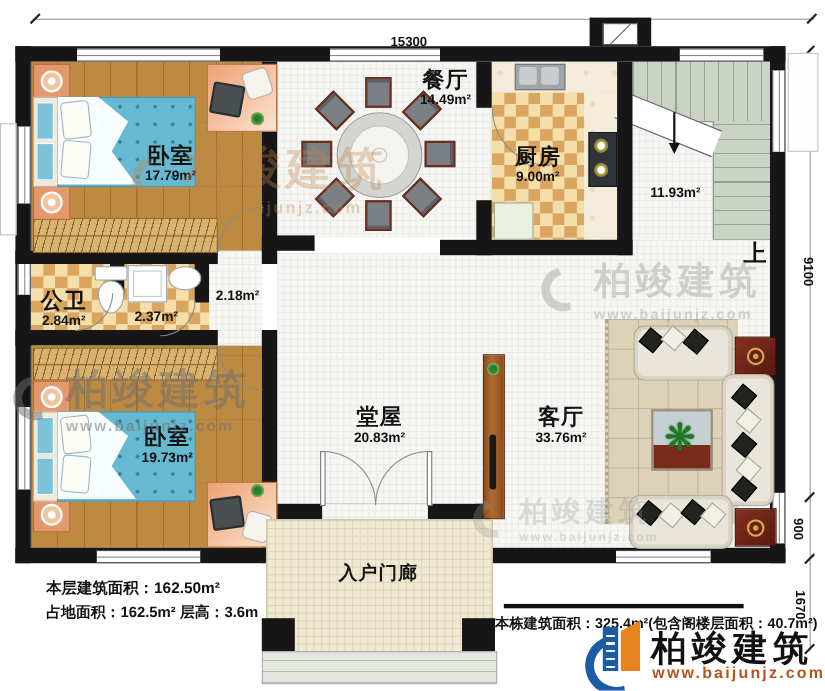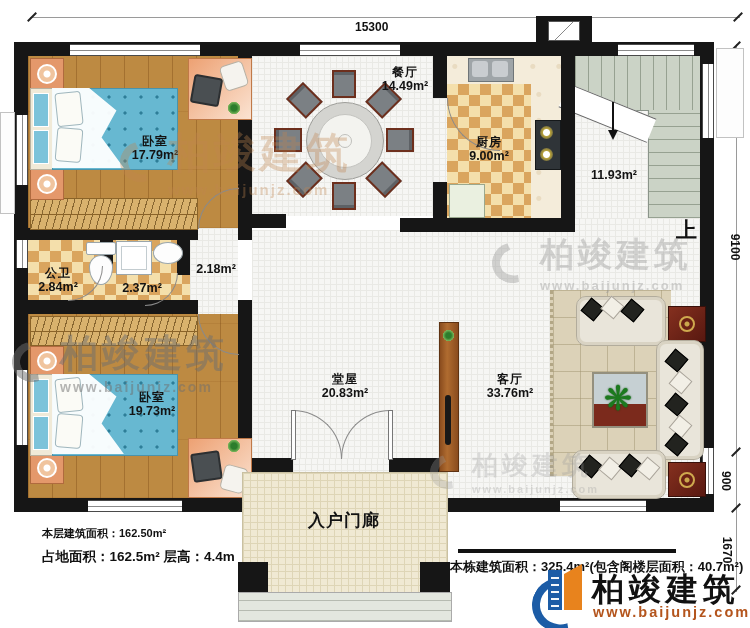--- a/index.html
+++ b/index.html
@@ -32,21 +32,21 @@
   
   .arc{position:absolute;pointer-events:none;}
   .arc.tl{border-top:1.5px solid #8a8a8a;border-left:1.5px solid #8a8a8a;border-top-left-radius:100%;}
   .arc.tr{border-top:1.5px solid #8a8a8a;border-right:1.5px solid #8a8a8a;border-top-right-radius:100%;}
   .arc.bl{border-bottom:1.5px solid #8a8a8a;border-left:1.5px solid #8a8a8a;border-bottom-left-radius:100%;}
   .arc.br{border-bottom:1.5px solid #8a8a8a;border-right:1.5px solid #8a8a8a;border-bottom-right-radius:100%;}
   .leaf{position:absolute;background:#fdfdfd;border:1px solid #777;}
   
   .lbl{position:absolute;transform:translate(-50%,-50%);text-align:center;color:#131313;
        font-weight:bold;line-height:1.12;white-space:nowrap;}
-  .lbl .nm{font-size:12px;display:block;letter-spacing:1px;}
+  .lbl .nm{font-size:20px;display:block;letter-spacing:1px;}
   .lbl .ar{font-size:12.5px;display:block;}
   .dimtxt{position:absolute;font-weight:bold;font-size:12px;color:#111;}
   .dimline{position:absolute;background:#9a9a9a;}
   .tick{position:absolute;width:12px;height:2px;background:#222;transform:rotate(-45deg);}
   
   .sofa{position:absolute;background:#e9e5da;border:1px solid #b2ac9c;border-radius:10px;
         box-shadow:inset 0 0 0 3px #d9d3c3;}
   .pil{position:absolute;width:15px;height:15px;background:#22231f;border:1px solid #000;transform:rotate(40deg);}
   .pil.w{background:#f2efe6;border-color:#aaa49a;}
   .etab{position:absolute;background:linear-gradient(135deg,#85301f,#581810);border:1px solid #38100a;}
@@ -75,21 +75,21 @@
   .ttl{position:absolute;font-weight:bold;color:#111;}
 </style>
 </head>
 <body>
 
 <div id="canvas">
 
   <div class="dimline" style="left:30px;top:17px;width:710px;height:1px;"></div>
   <div class="tick" style="left:26px;top:16px;"></div>
   <div class="tick" style="left:732px;top:16px;"></div>
-  <div class="dimtxt" style="left:355px;top:20px;">15300</div>
+  <div class="dimtxt" style="left:355px;top:31px;">15300</div>
 
   <div class="dimline" style="left:736px;top:44px;width:1px;height:548px;"></div>
   <div class="tick" style="left:730px;top:45px;"></div>
   <div class="tick" style="left:730px;top:451px;"></div>
   <div class="tick" style="left:730px;top:507px;"></div>
   <div class="tick" style="left:730px;top:589px;"></div>
   <div class="dimtxt" style="left:722px;top:240px;transform:rotate(90deg);transform-origin:center;">9100</div>
   <div class="dimtxt" style="left:716px;top:474px;transform:rotate(90deg);">900</div>
   <div class="dimtxt" style="left:714px;top:543px;transform:rotate(90deg);">1670</div>
 
@@ -309,22 +309,22 @@
       </div>
   </div>
   <div class="wm" style="left:430px;top:448px;color:#9c9c9c;opacity:.3;">
     <div class="ico" style="width:20px;height:20px;"></div>
     <div>
         <div class="t1" style="font-size:26px;">柏竣建筑</div>
          <div class="t2" style="font-size:11px;">www.baijunjz.com</div>
       </div>
   </div>
 
-  <div class="ttl" style="left:42px;top:526px;font-size:11px;">本层建筑面积：162.50m²</div>
-  <div class="ttl" style="left:42px;top:548px;font-size:13.5px;">占地面积：162.5m² 层高：4.4m</div>
+  <div class="ttl" style="left:42px;top:526px;font-size:14px;">本层建筑面积：162.50m²</div>
+  <div class="ttl" style="left:42px;top:548px;font-size:13.5px;">占地面积：162.5m² 层高：3.6m</div>
 
   <div class="a" style="left:458px;top:549px;width:218px;height:4px;background:#111;"></div>
   <div class="ttl" style="left:450px;top:558px;font-size:13px;">本栋建筑面积：325.4m²(包含阁楼层面积：40.7m²)</div>
 
   <div class="a" style="left:530px;top:562px;width:58px;height:60px;">
     <div class="a" style="left:2px;top:16px;width:40px;height:40px;border:6px solid transparent;border-left:8px solid #1c5ca6;border-bottom:8px solid #1c5ca6;border-radius:50%;transform:rotate(28deg);"></div>
     <div class="a" style="left:18px;top:8px;width:14px;height:40px;background:#1c5ca6;background-image:repeating-linear-gradient(0deg,rgba(255,255,255,.95) 0 2px,transparent 2px 7px);background-size:8px 100%;background-repeat:no-repeat;background-position:3px 4px;"></div>
     <div class="a" style="left:34px;top:2px;width:18px;height:46px;background:#e8831d;clip-path:polygon(0 22%,100% 0,100% 100%,0 100%);"></div>
   </div>
   <div class="ttl" style="left:592px;top:568px;font-size:32px;letter-spacing:5px;">柏竣建筑</div>

